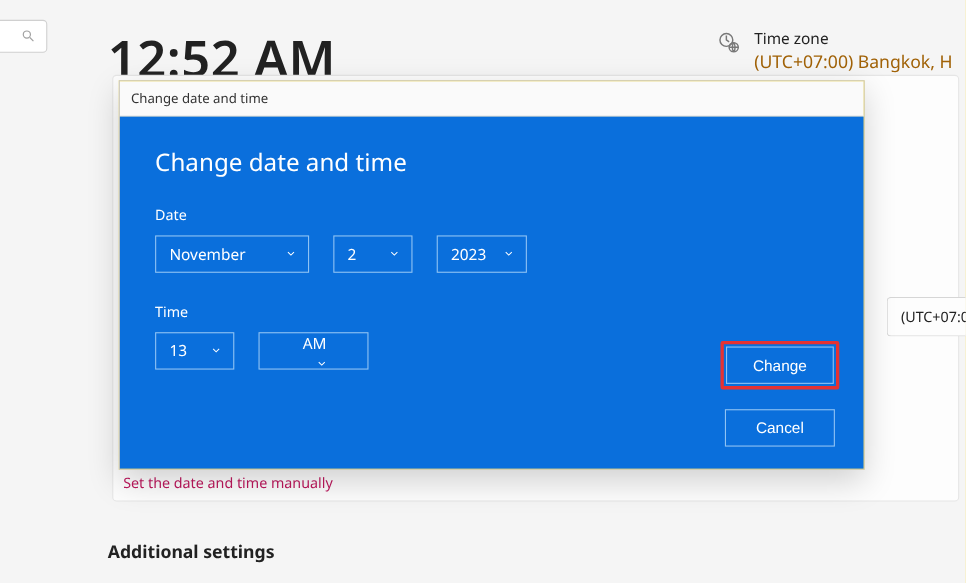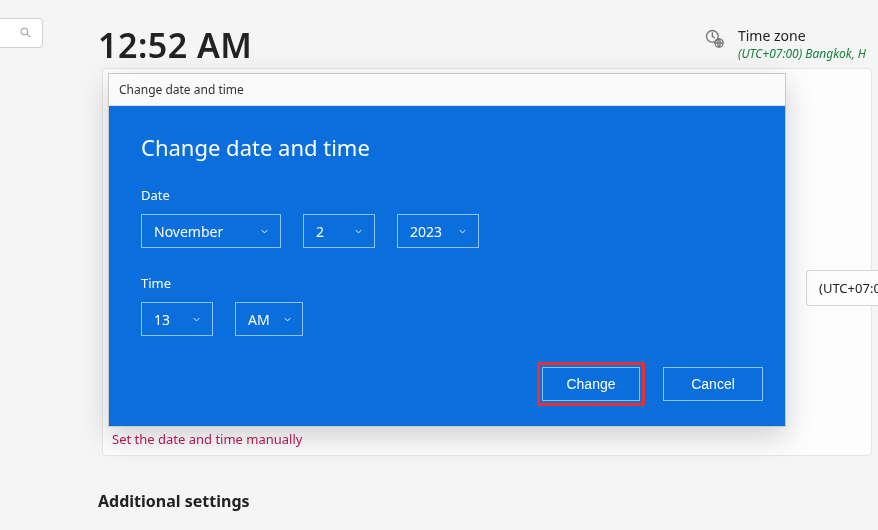--- a/index.html
+++ b/index.html
@@ -31,35 +31,35 @@
     padding-right: 10px;
   }
   .search-box svg { width:13px; height:13px; opacity:.55; }
 
   .content {
     position: absolute;
     left: 98px; top: 22px;
     right: 0;
   }
   .clock {
-    font-size: 34px;
+    font-size: 46px;
     font-weight: 600;
     letter-spacing: .5px;
   }
 
   .tz-block {
     position: absolute;
     right: 12px; top: 26px;
     display: flex;
     align-items: flex-start;
     gap: 14px;
   }
   .tz-icon { width: 20px; height: 20px; margin-top: 2px; opacity: .7; }
   .tz-text .tz-title { font-size: 14px; font-weight: 400; }
-  .tz-text .tz-value { font-size: 12px; color: #15803d; font-style: italic; }
+  .tz-text .tz-value { font-size: 16px; color: #a16207; }
 
   .tz-pill {
     position: absolute;
     right: 0; top: 270px;
     width: 72px; height: 36px;
     border: 1px solid #d6d6d6;
     border-radius: 4px 0 0 4px;
     border-right: none;
     background: #fdfdfd;
     font-size: 13px;
@@ -130,26 +130,26 @@
     cursor: pointer;
     background: rgba(255,255,255,0);
   }
   .combo .chev { margin-left: 12px; }
   .chev svg { width: 11px; height: 11px; }
   .w-month { width: 140px; }
   .w-day   { width: 72px; }
   .w-year  { width: 82px; }
   .w-hour  { width: 72px; }
   .w-min   { width: 76px; }
-  .w-ampm  { width: 68px; }
+  .w-ampm  { width: 100px; flex-direction: column; }
 
   .btn-row {
     position: absolute;
     right: 22px; bottom: 20px;
-    display: flex; gap: 18px; align-items: center;
+    display: flex; gap: 18px; align-items: center; flex-direction: column;
   }
   .btn {
     height: 34px;
     min-width: 100px;
     border: 1px solid #8fc3f4;
     background: rgba(255,255,255,0);
     color: #fff;
     font-size: 14px;
     display: inline-flex;
     align-items: center;

